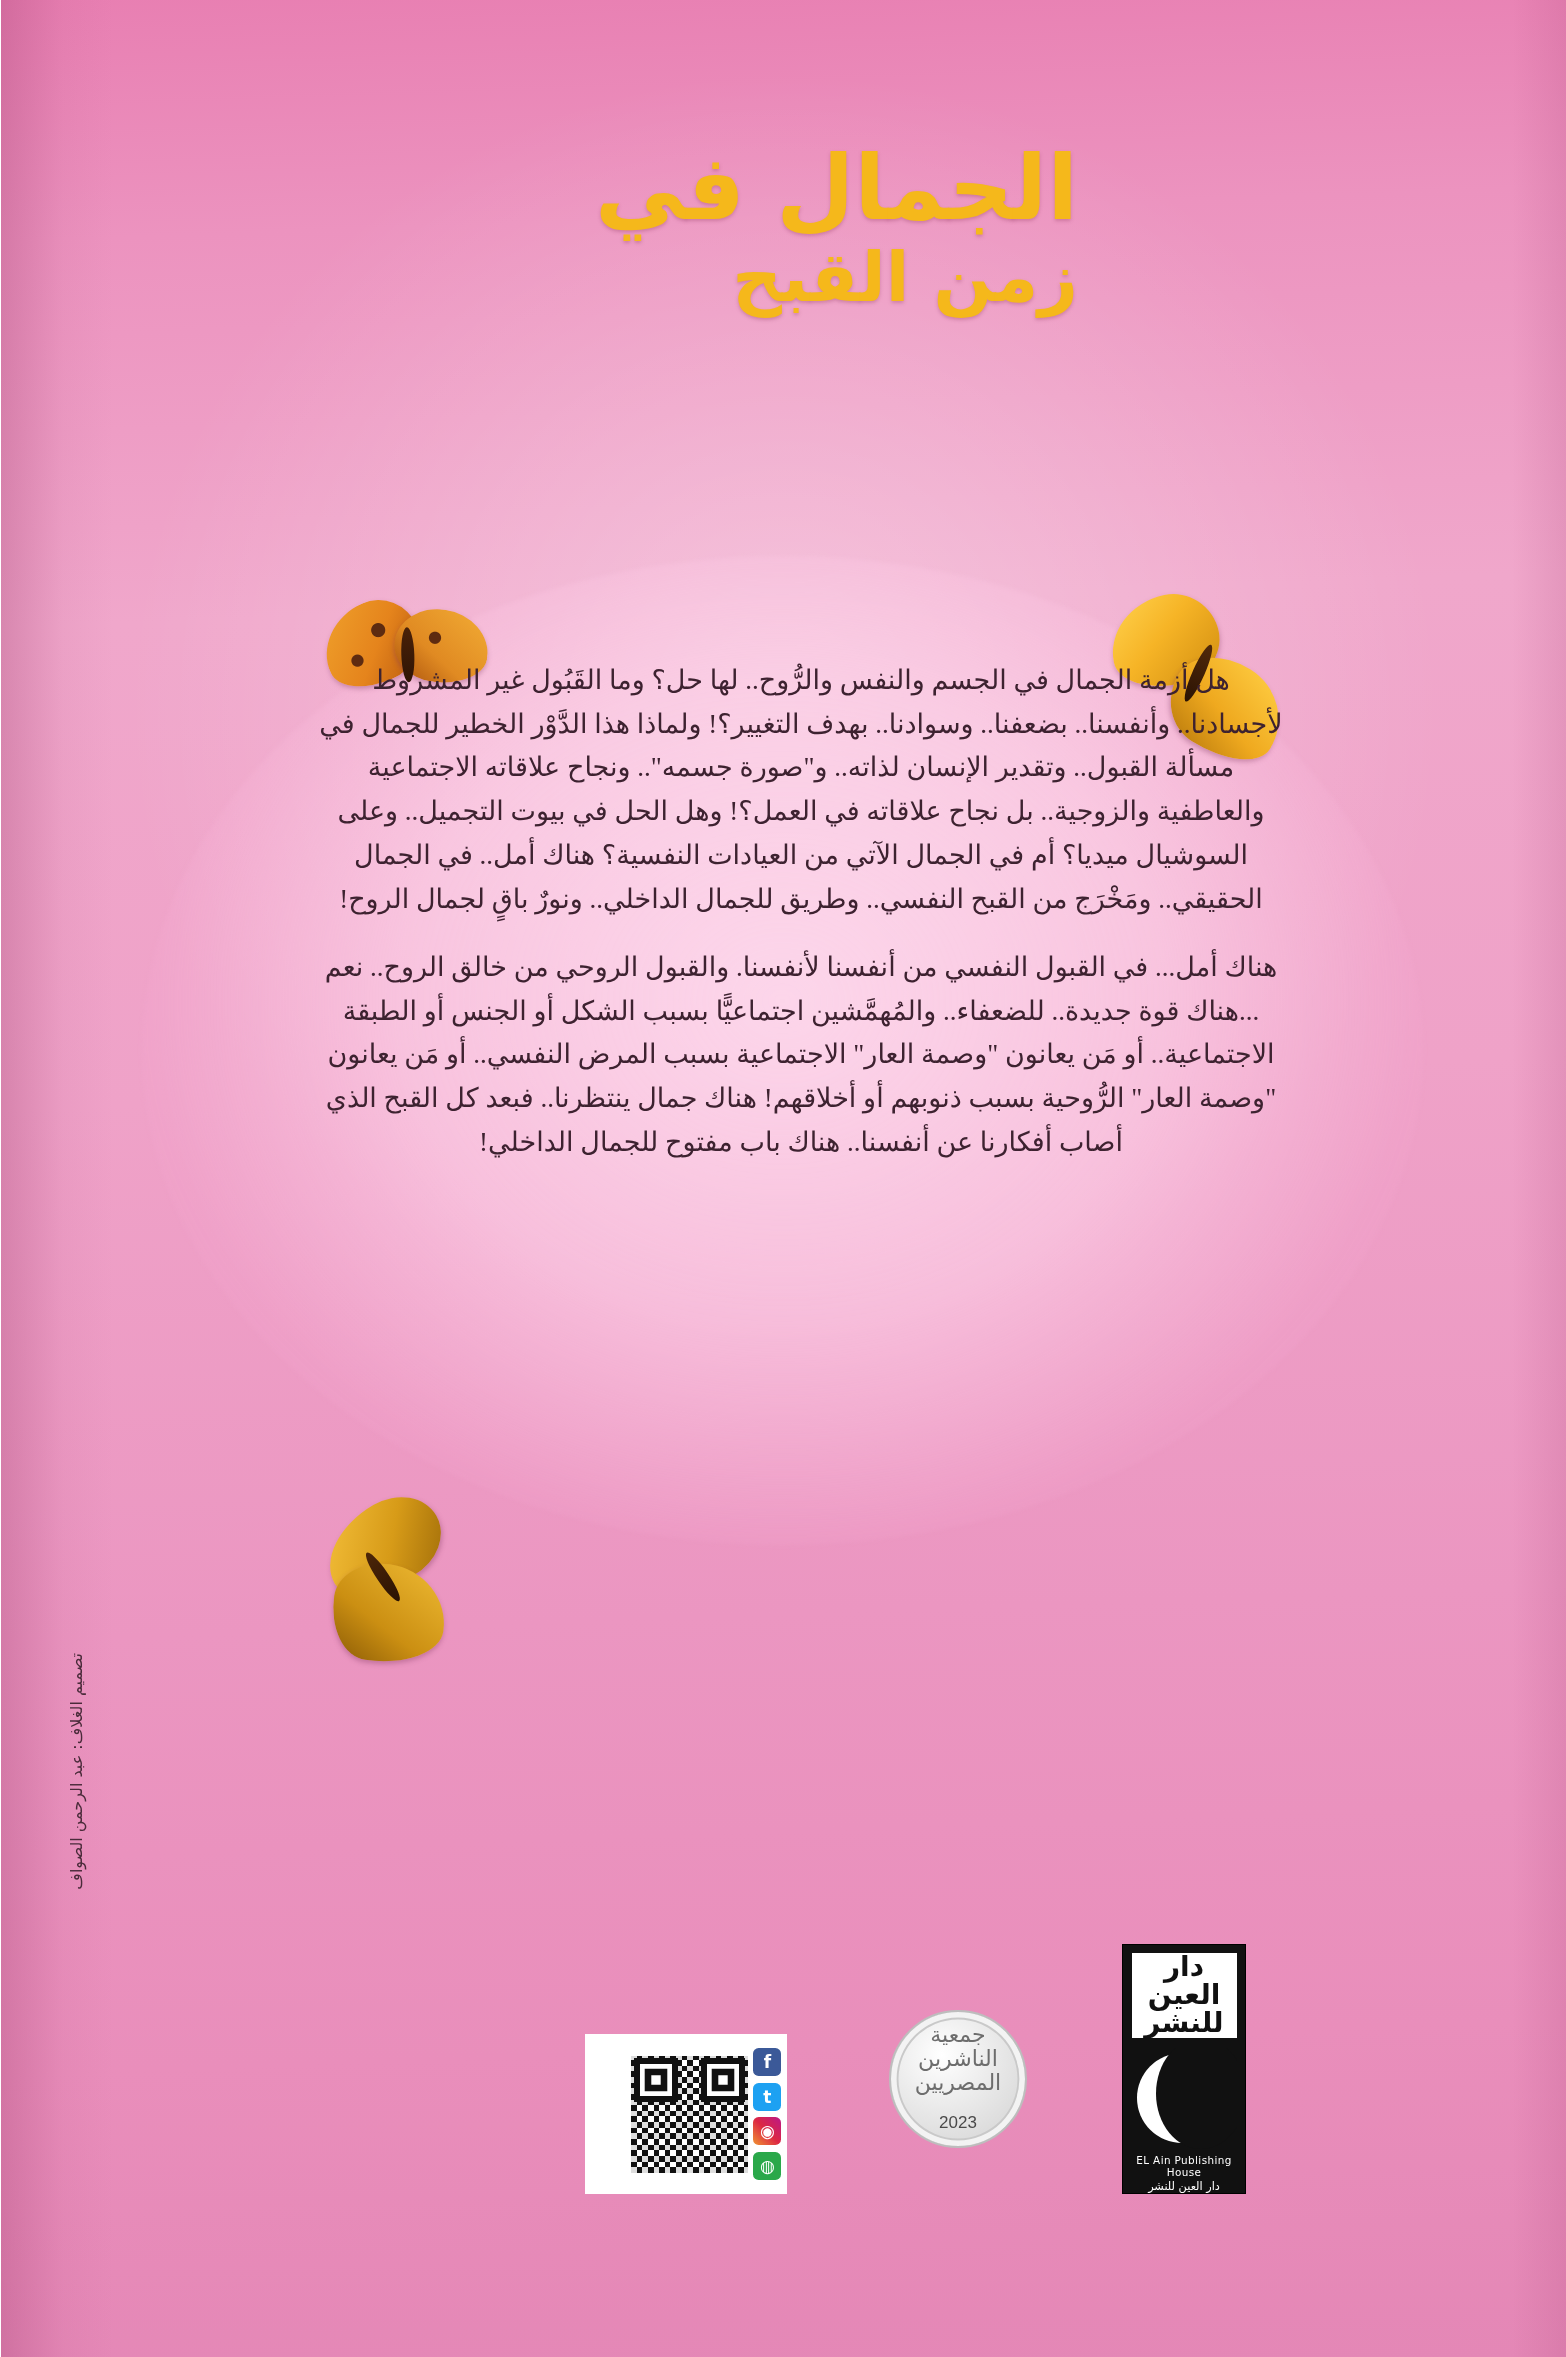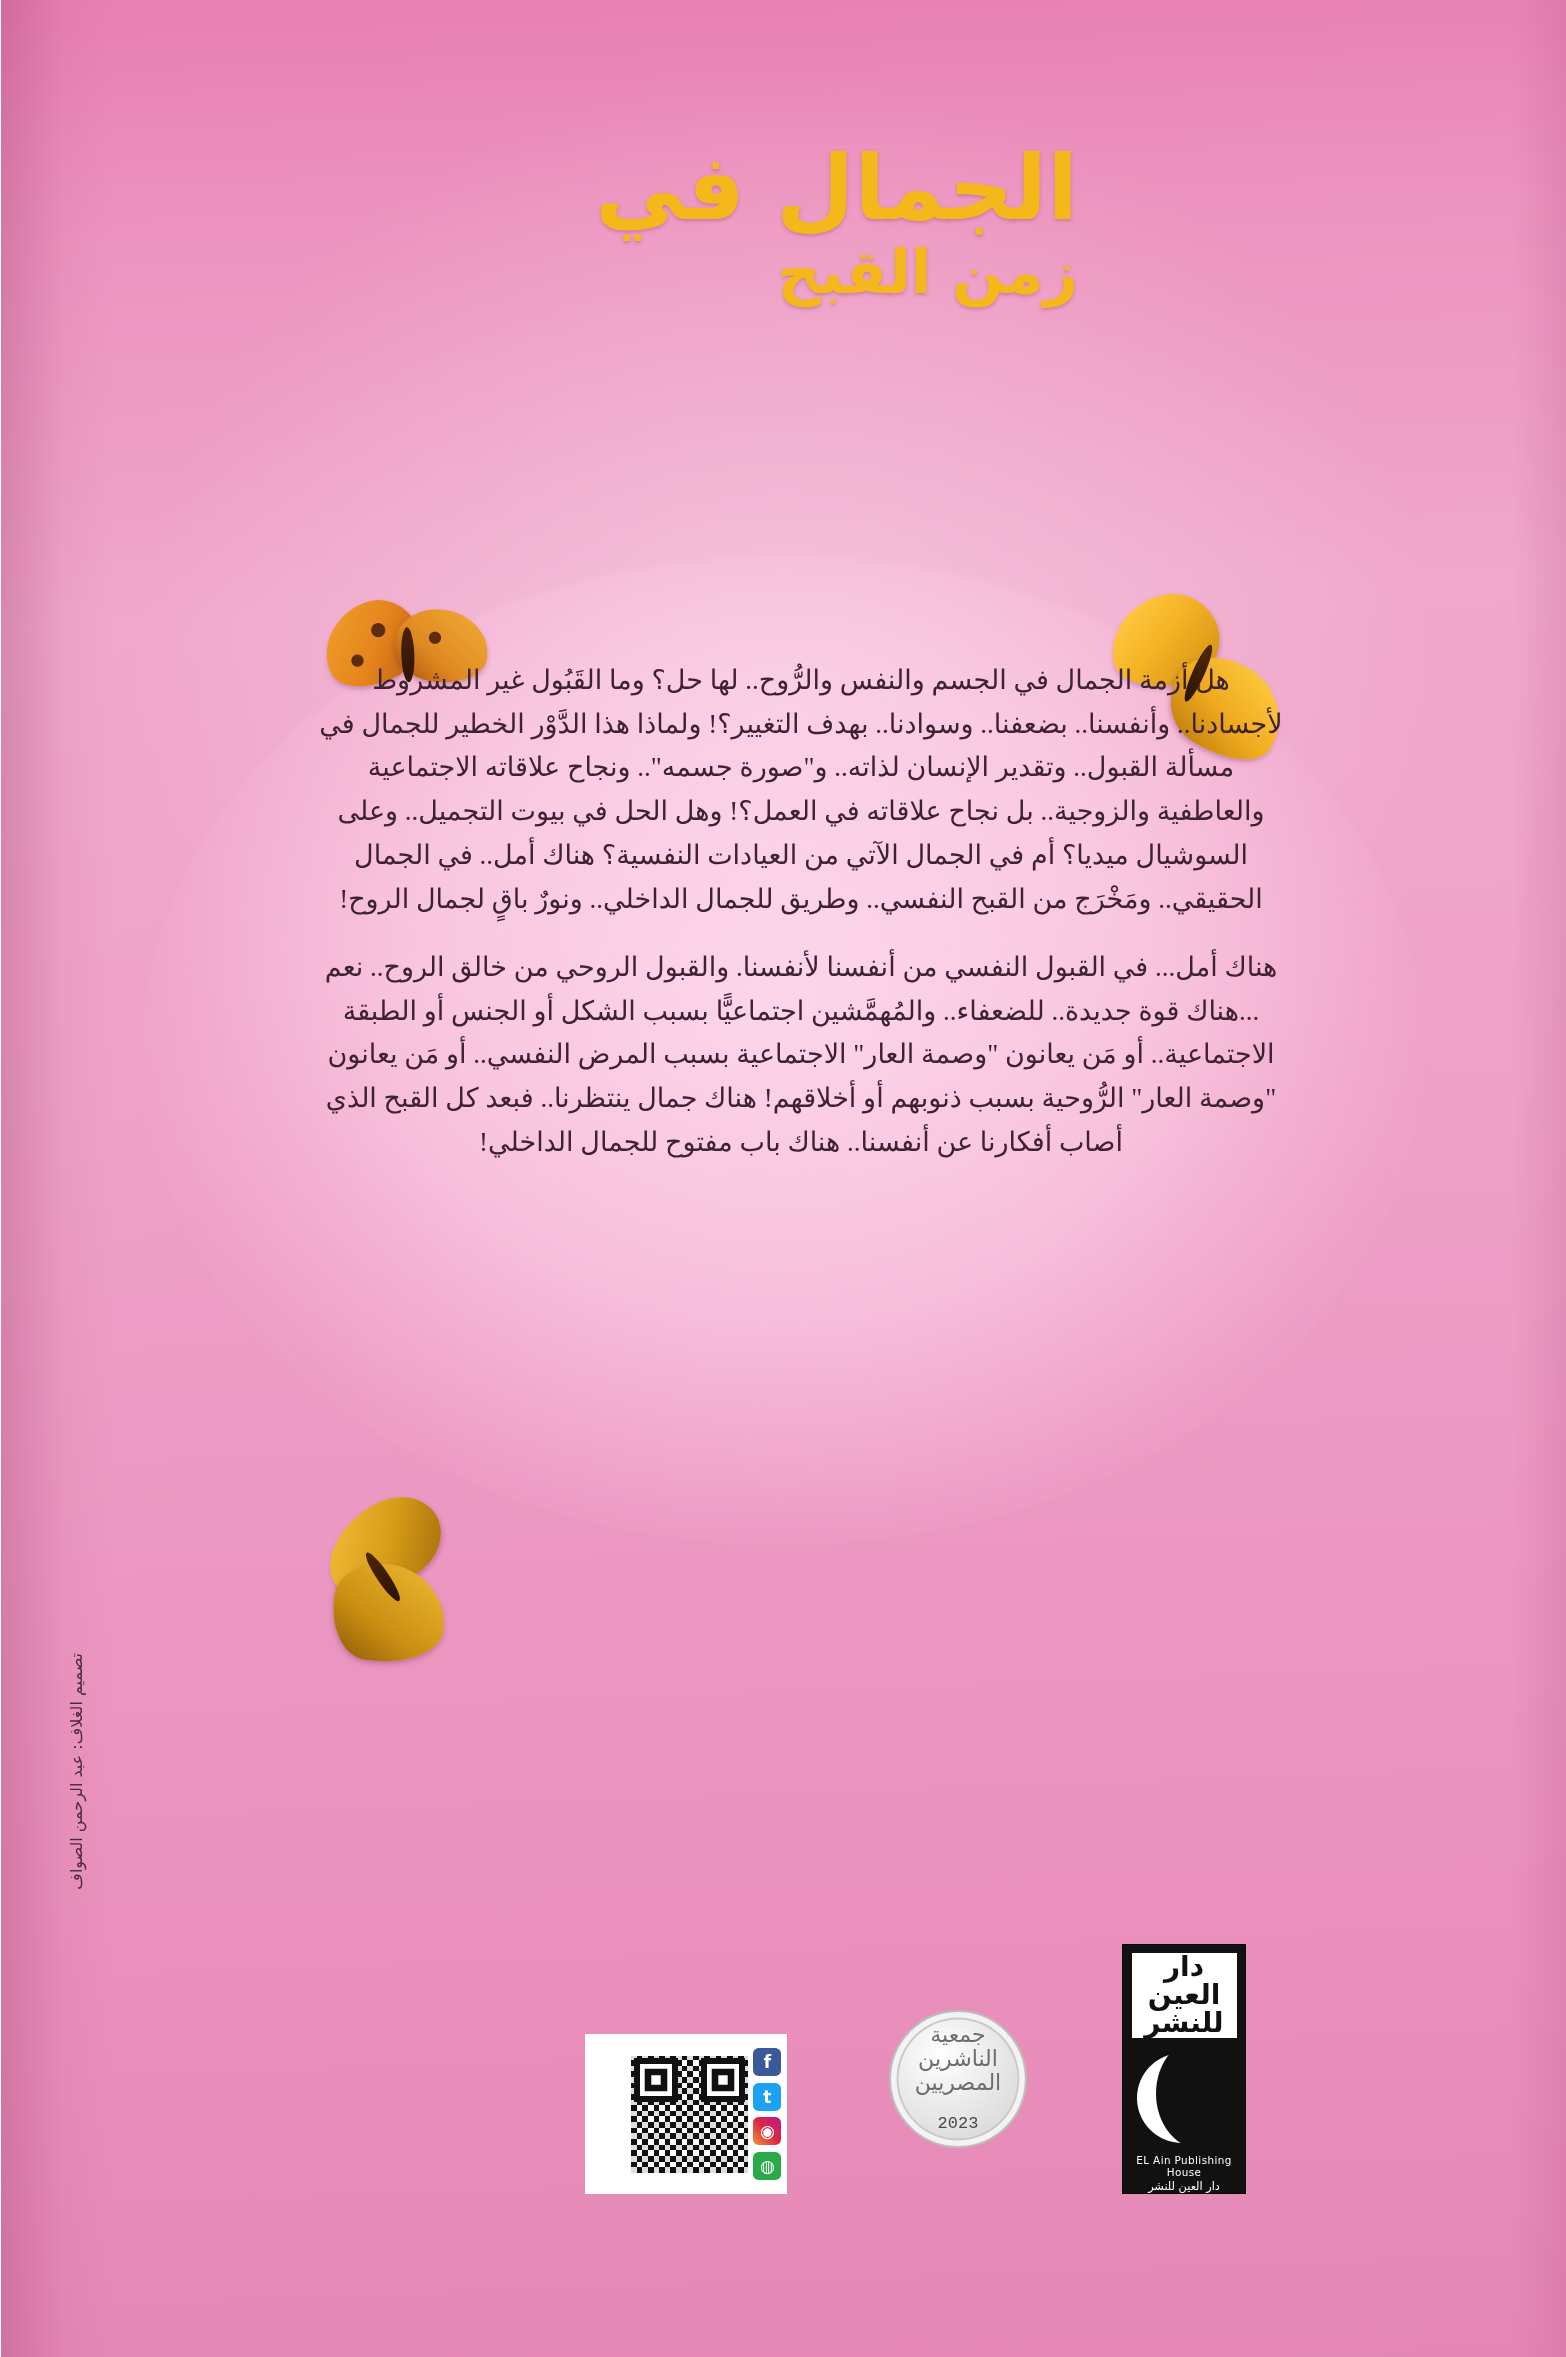--- a/index.html
+++ b/index.html
@@ -54,21 +54,21 @@
     font-family: "DejaVu Sans", sans-serif;
     text-shadow: 0 1.9px 3.8px rgba(150,60,100,0.35);
     line-height: 1.05;
   }
   .title-line1 {
     font-size: 90px;
     font-weight: bold;
     letter-spacing: -1.9px;
   }
   .title-line2 {
-    font-size: 60px;
+    font-size: 69px;
     font-weight: bold;
     margin-top: 5.6px;
     letter-spacing: -1.9px;
   }
 
   
   .blurb-glow {
     position: absolute;
     left: 141px;
     top: 556px;
@@ -299,21 +299,21 @@
     color: #6d6d6d;
     line-height: 1.1;
     font-family: "DejaVu Sans", sans-serif;
     transform: scale(1.05);
     text-align: center;
     padding: 0 7.5px;
   }
   .seal-year {
     font-size: 17px;
     color: #4a4a4a;
-    font-family: Liberation Mono, monospace;
+    font-family: Liberation Sans, sans-serif;
     margin-top: 19px;
   }
 
   
   .publisher {
     position: absolute;
     left: 1121px;
     top: 1944px;
     width: 124px;
     height: 250px;

